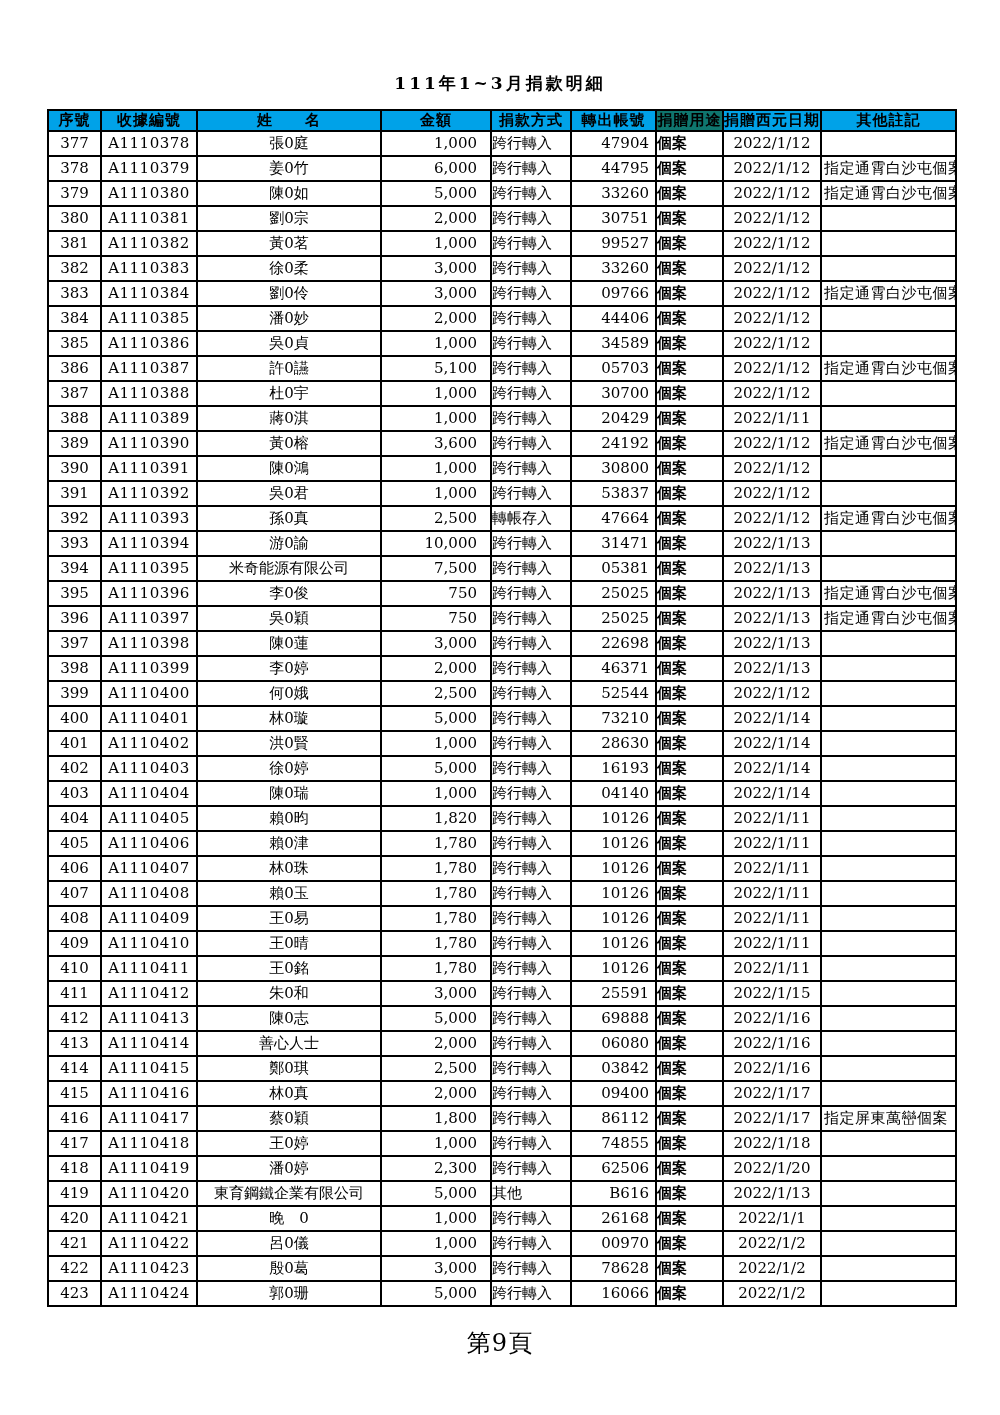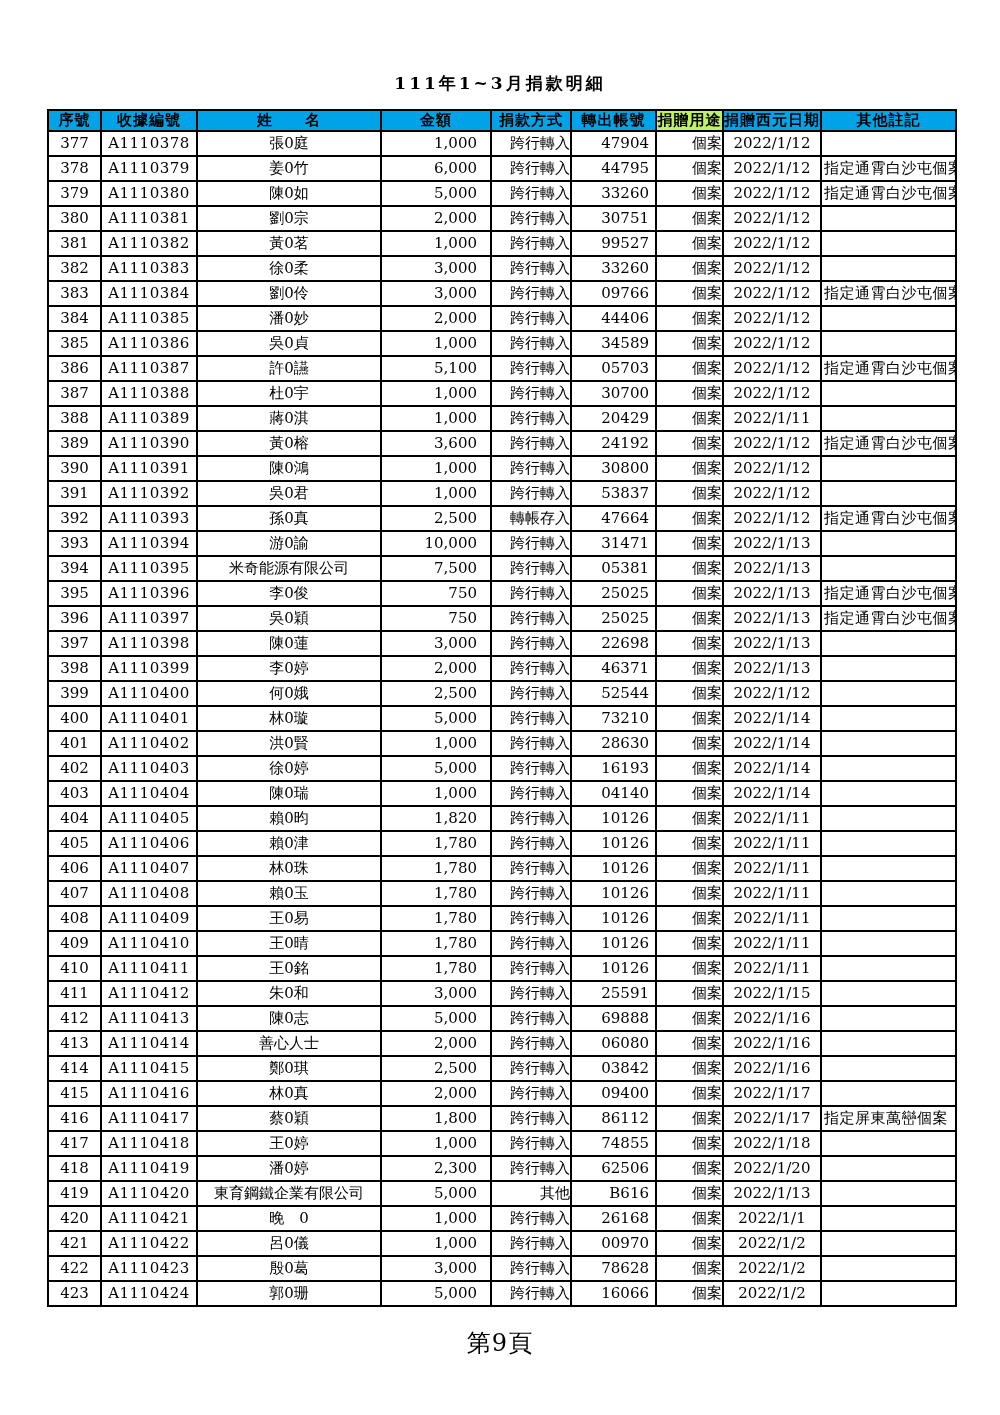--- a/index.html
+++ b/index.html
@@ -46,23 +46,23 @@
   col.w4 { width: 80px; }
   col.w5 { width: 85px; }
   col.w6 { width: 67px; }
   col.w7 { width: 98px; }
   col.w8 { width: 135px; }
   
   td.c0 { text-align: center; }
   td.c1 { text-align: center; letter-spacing: 0.5px; }
   td.c2 { text-align: center; }
   td.c3 { text-align: right; padding-right: 13px; }
-  td.c4 { text-align: right; }
+  td.c4 { text-align: left; }
   td.c5 { text-align: right; padding-right: 6px; margin-top: 8px; }
-  td.c6 { text-align: right; }
+  td.c6 { text-align: left; font-weight: bold; }
   td.c7 { text-align: center; }
   td.c8 { text-align: left; font-size: 12.5px; padding: 0 2px; letter-spacing: 0.5px; }
   .page-footer {
     text-align: center;
     font-size: 24px;
     margin-top: 20px;
     letter-spacing: 1px;
   }
 </style>
 </head>
@@ -85,21 +85,21 @@
         <col class="w8">
     </colgroup>
     <thead>
       <tr>
         <th style="background: rgb(0, 162, 232);">序號</th>
         <th style="background: rgb(0, 162, 232);">收據編號</th>
         <th style="background: rgb(0, 162, 232);">姓　　名</th>
         <th style="background: rgb(0, 162, 232);">金額</th>
         <th style="background: rgb(0, 162, 232);">捐款方式</th>
         <th style="background: rgb(0, 162, 232);">轉出帳號</th>
-        <th style="background: #bef264;">捐贈用途</th>
+        <th style="background: #0f766e;">捐贈用途</th>
         <th style="background: rgb(0, 162, 232);">捐贈西元日期</th>
         <th style="background: rgb(0, 162, 232);">其他註記</th>
       </tr>
     </thead>
     <tbody>
         <tr>
           <td class="c0">377</td>
           <td class="c1">A1110378</td>
           <td class="c2">張0庭</td>
           <td class="c3">1,000</td>

